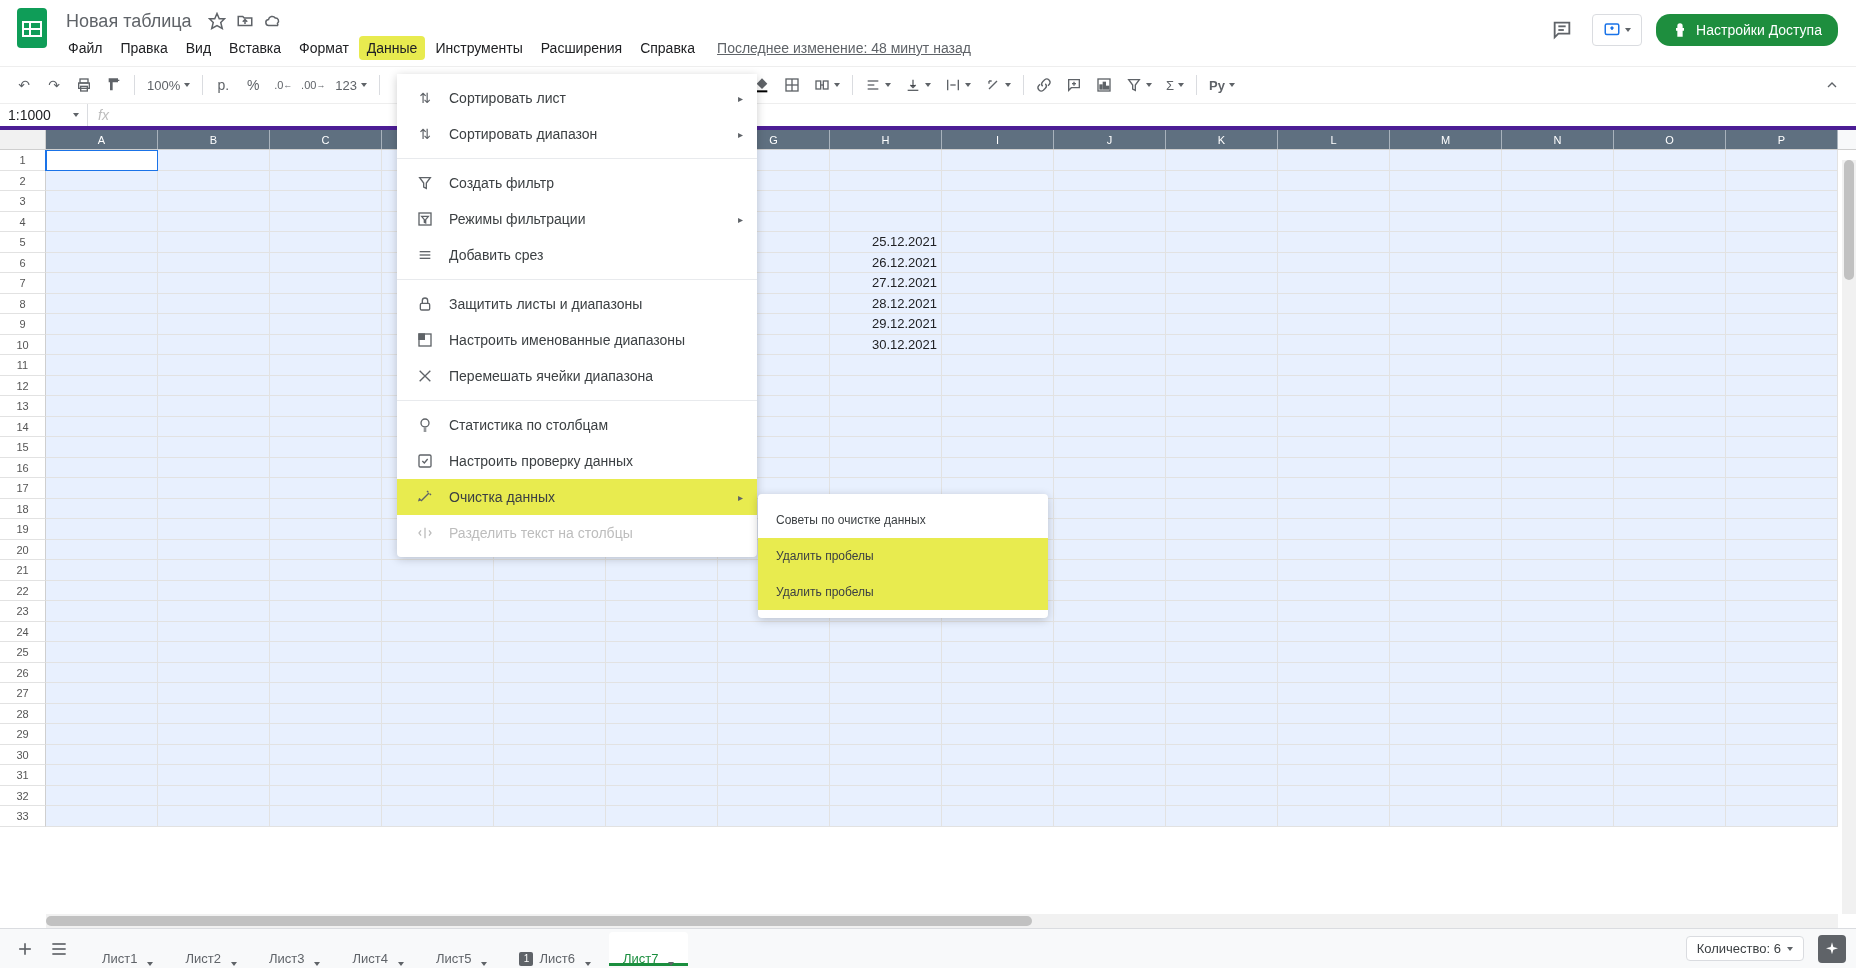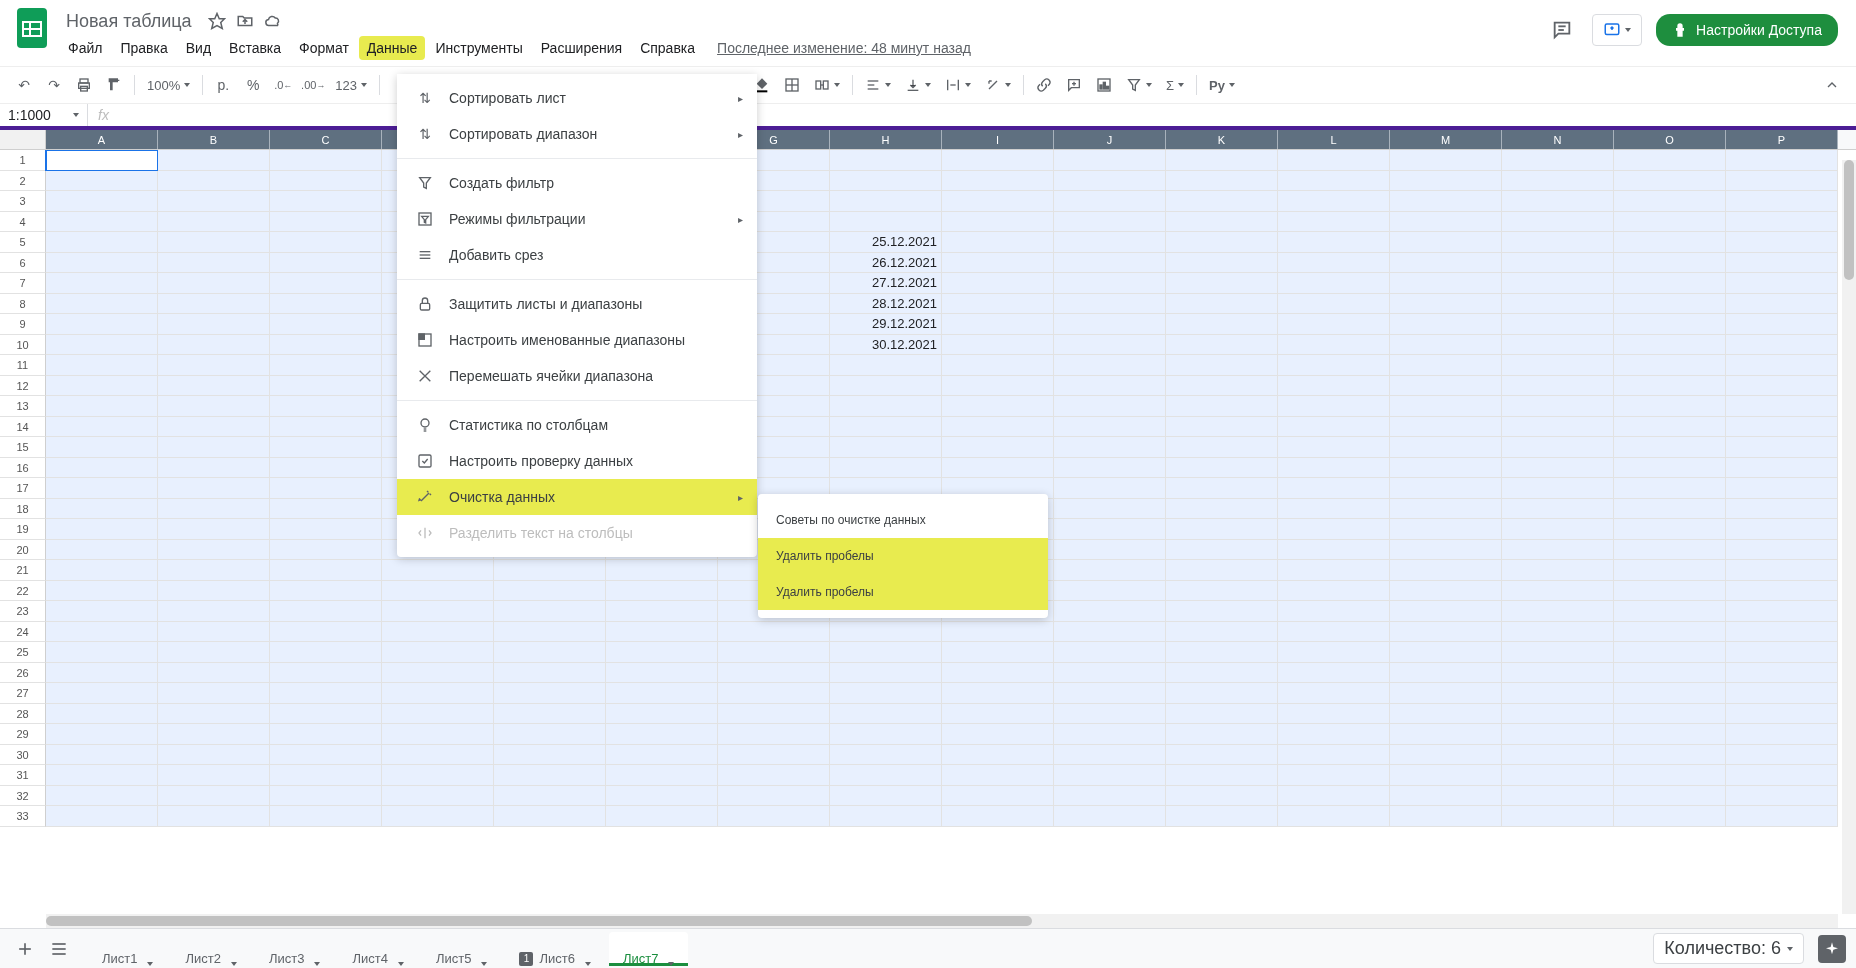--- a/index.html
+++ b/index.html
@@ -53,21 +53,21 @@
 .submenu { position:absolute; top: 494px; left: 758px; width: 290px; background:#fff; box-shadow: 0 2px 10px rgba(0,0,0,0.2); border-radius: 4px; padding: 8px 0; z-index: 101; }
 .sm-item { height: 36px; display:flex; align-items:center; padding: 0 18px; font-size:12px; color:#3c4043; cursor:pointer; }
 .sm-item.highlighted { background:#e8eb4f; }
 
 .footer { position:absolute; bottom:0; left:0; right:0; height: 40px; border-top:1px solid #dadce0; background:#f8f9fa; display:flex; align-items:center; padding: 0 10px; gap:4px; }
 .ft-btn { width:30px; height:30px; display:flex; align-items:center; justify-content:center; color:#5f6368; cursor:pointer; }
 .sheet-tab { padding: 0 14px; height: 34px; display:flex; align-items:flex-end; gap:6px; font-size:13px; color:#5f6368; cursor:pointer; border-radius: 4px 4px 0 0; }
 .sheet-tab.active { color:#1a8e3e; background:#fff; box-shadow: inset 0 -3px 0 #1a8e3e; }
 .sheet-badge { background:#5f6368; color:#fff; width:14px; height:14px; font-size:10px; display:inline-flex; align-items:center; justify-content:center; border-radius:2px; }
 .footer-spacer { flex:1; }
-.count-box { border:1px solid #dadce0; border-radius:4px; padding:4px 10px; font-size:18px; color:#3c4043; background:#fff; display:flex; align-items:center; gap:6px; }
+.count-box { border:1px solid #dadce0; border-radius:4px; padding:4px 10px; font-size:13px; color:#3c4043; background:#fff; display:flex; align-items:center; gap:6px; }
 .explore-btn { width:28px; height:28px; background:#5f6368; border-radius:4px; display:flex; align-items:center; justify-content:center; color:#fff; margin-left:10px; }
 
 .hscroll-track { position:absolute; bottom:40px; left:46px; right:18px; height:14px; background:#f1f1f1; }
 .hscroll-thumb { position:absolute; left:0; top:2px; height:10px; width:55%; background:#c1c1c1; border-radius:5px; }
 .vscroll-track { position:absolute; top:160px; right:0; width:14px; bottom:54px; background:#f1f1f1; }
 .vscroll-thumb { position:absolute; top:0; left:2px; width:10px; height:120px; background:#c1c1c1; border-radius:5px; }
 
 svg { display:block; }
 </style>
 </head>

